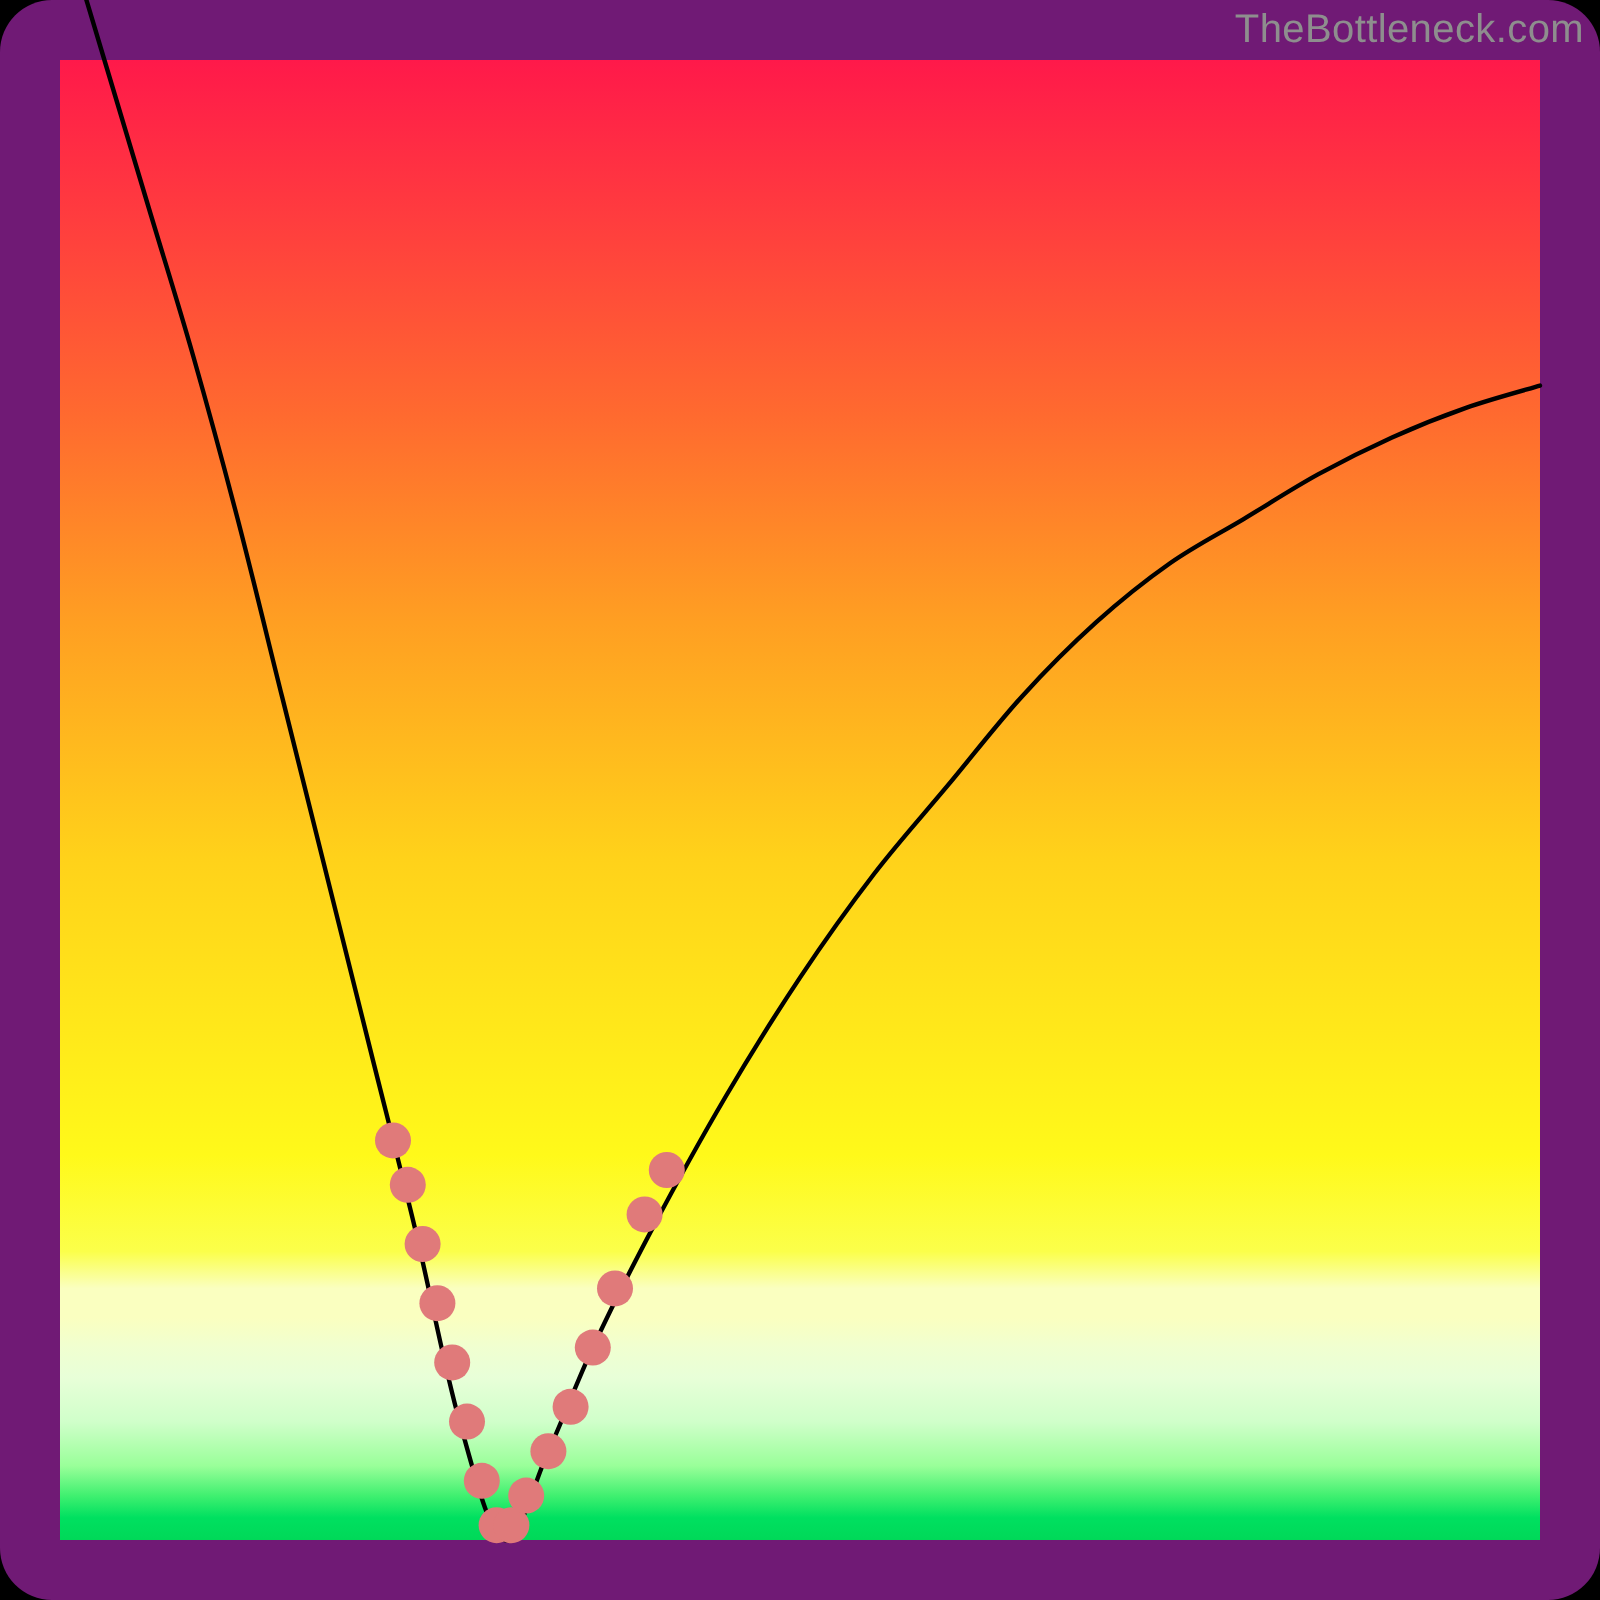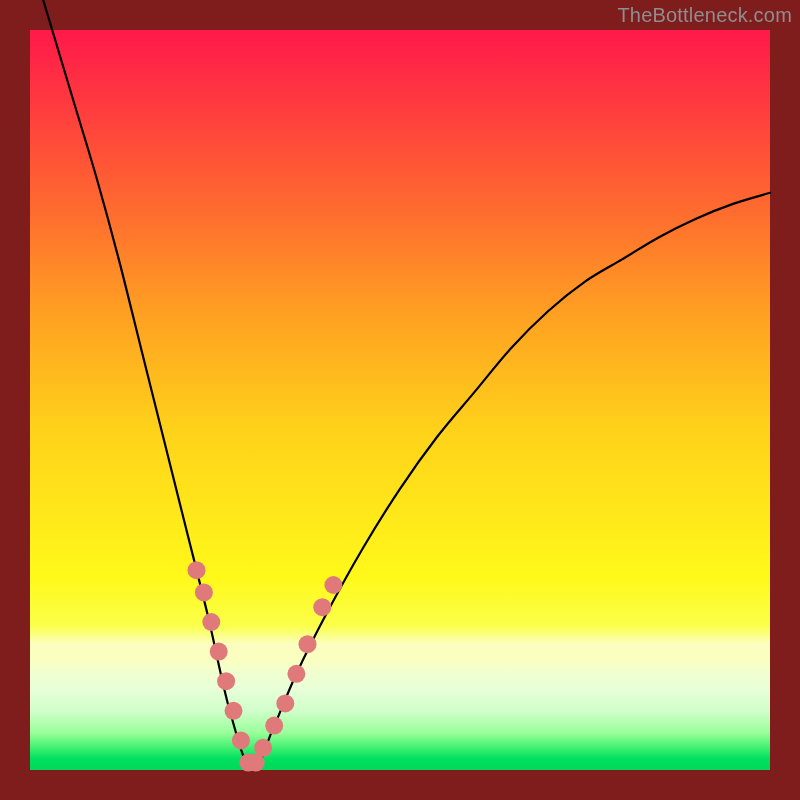--- a/index.html
+++ b/index.html
@@ -10,21 +10,22 @@
     background: #000;
     overflow: hidden;
     font-family: Arial, Helvetica, sans-serif;
   }
   .frame {
     position: absolute;
     left: 0;
     top: 0;
     width: 800px;
     height: 800px;
-    background: #7f1d1d;
+    background: #701a75;
+    border-radius: 26px;
   }
   .plot {
     position: absolute;
     left: 30px;
     top: 30px;
     width: 740px;
     height: 740px;
     background: linear-gradient(to bottom,
       #ff194a 0%,
       #ff3a3f 10%,

